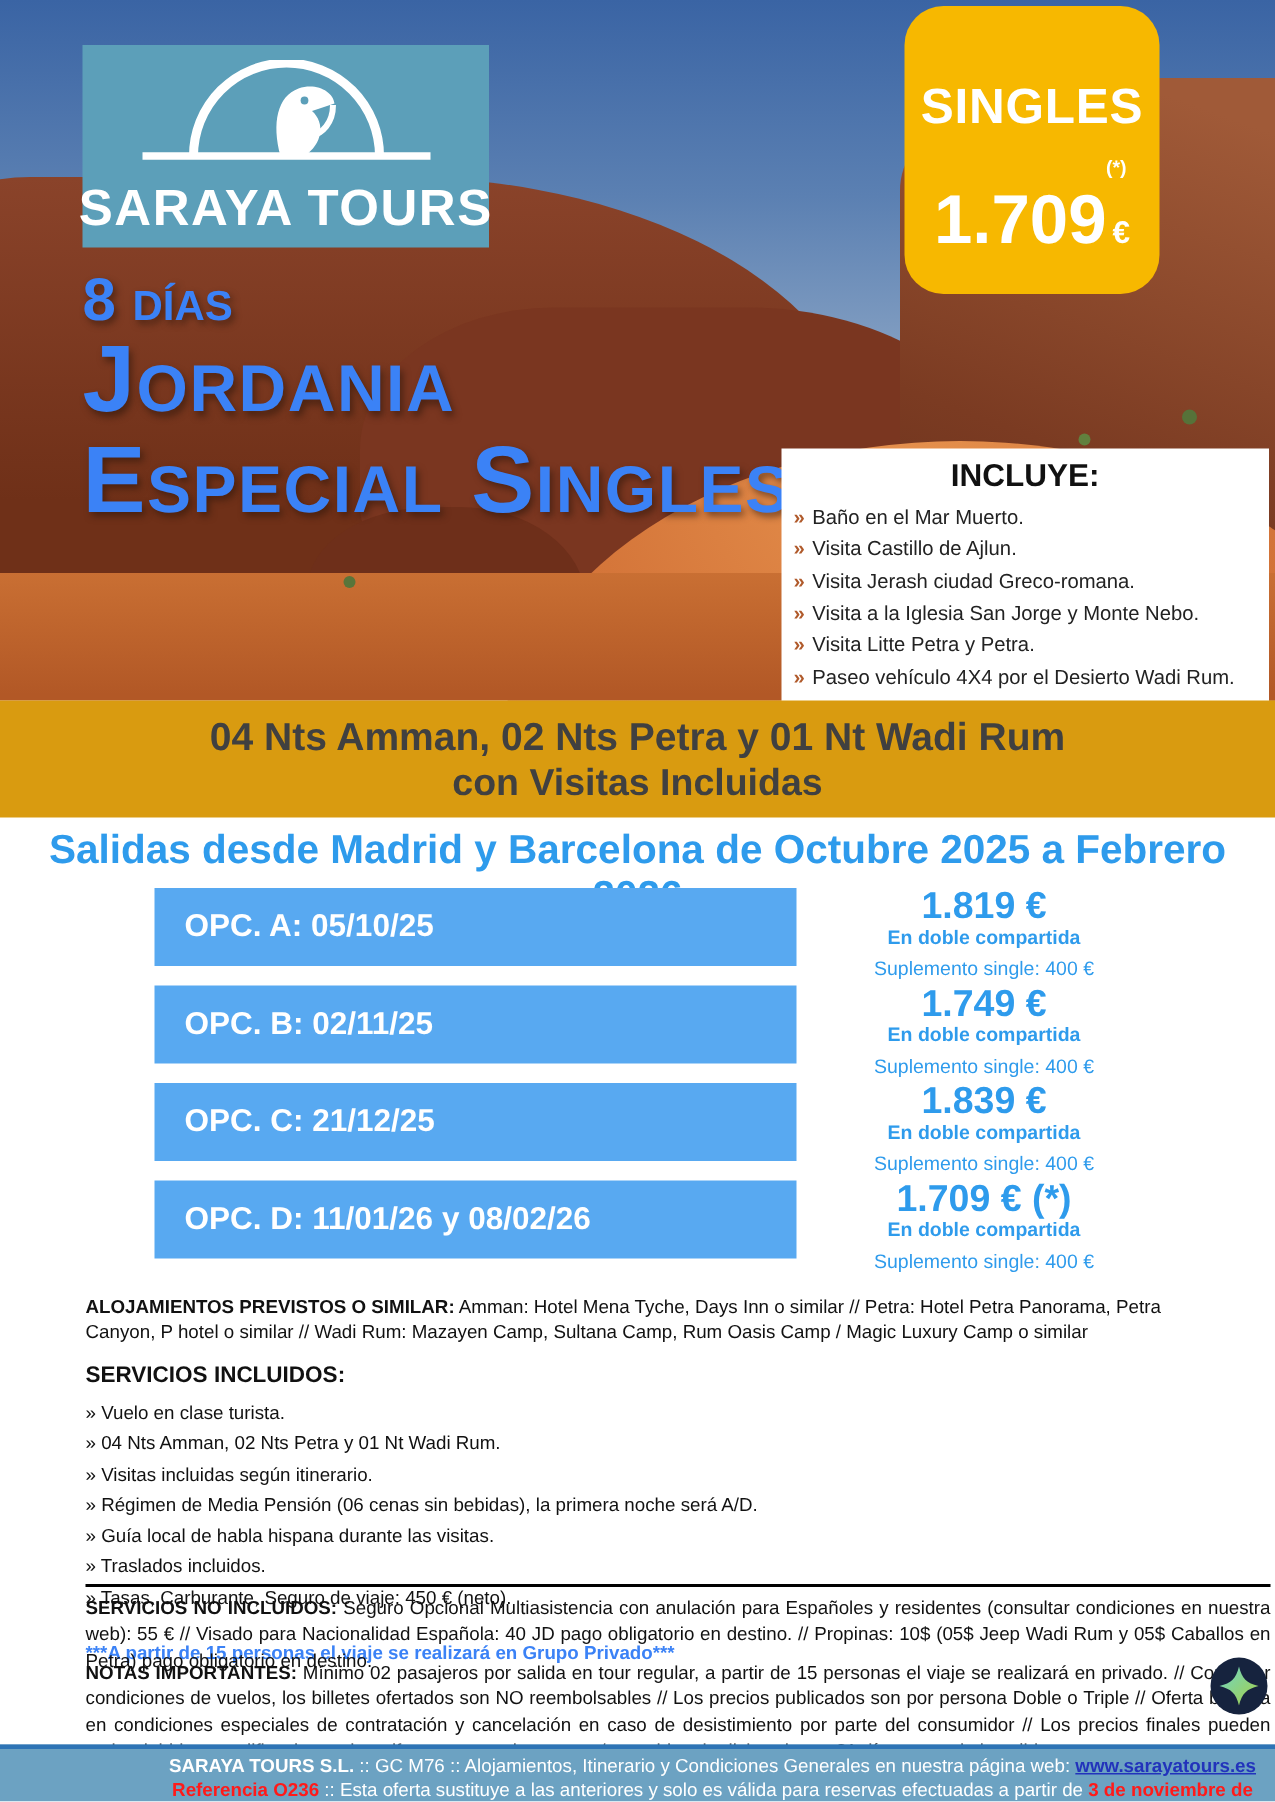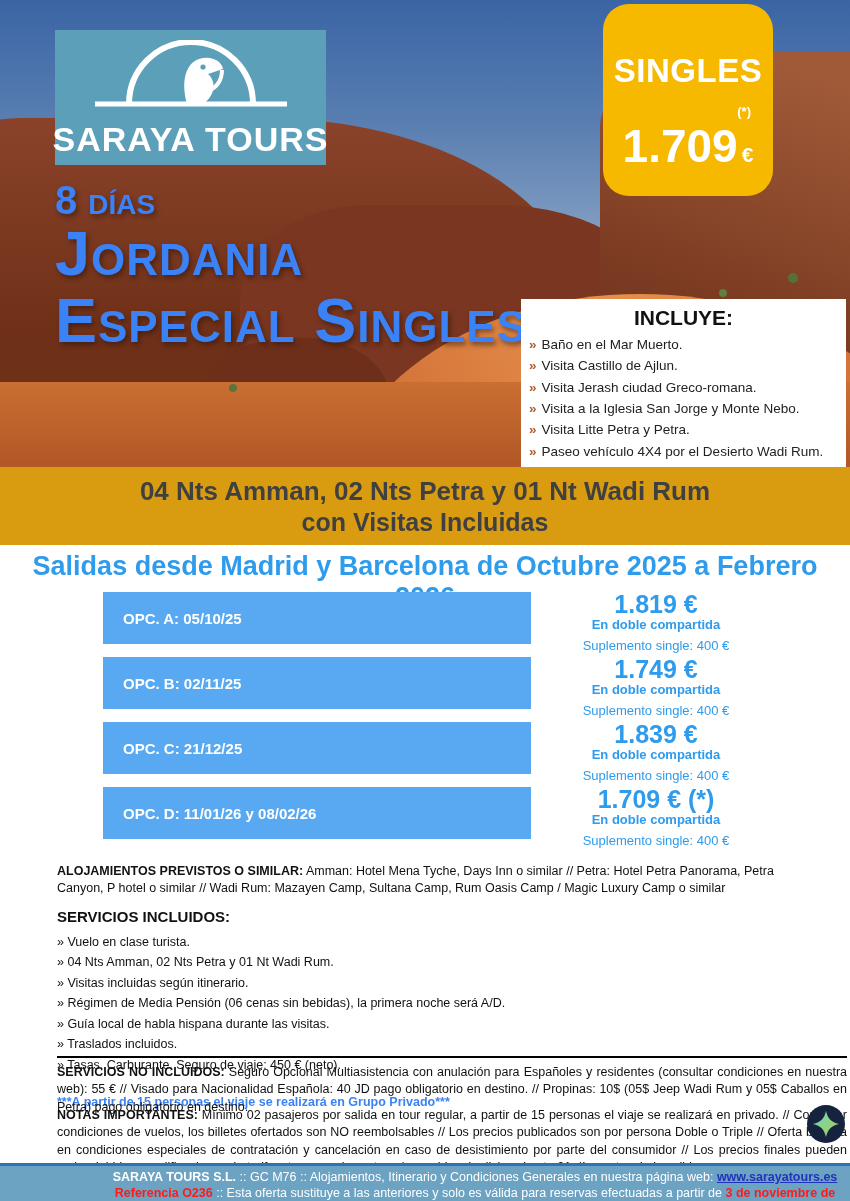--- a/index.html
+++ b/index.html
@@ -54,21 +54,21 @@
         display:flex;flex-direction:column;align-items:center;justify-content:center;color:#404040;font-weight:bold;}
   .banner-line1{font-size:26px;line-height:1.25;}
   .banner-line2{font-size:25px;line-height:1.15;}
   
   .salidas{position:absolute;left:0;top:551px;width:850px;text-align:center;color:#2e9bec;
         font-size:27px;font-weight:bold;}
   
   .options{position:absolute;left:0;top:592px;width:850px;display:flex;flex-direction:column;gap:13px;}
   .option-row{display:flex;height:52px;}
   .option-bar{margin-left:103px;width:428px;height:52px;background:#58a9f1;color:#fff;font-weight:bold;
-        font-size:15px;display:flex;align-items:center;padding-left:20px;box-sizing:border-box;}
+        font-size:21px;display:flex;align-items:center;padding-left:20px;box-sizing:border-box;}
   .price-col{width:250px;text-align:center;color:#2e9bec;line-height:1;}
   .price-main{font-size:25px;font-weight:bold;}
   .price-basis{font-size:13px;font-weight:bold;margin-top:1px;}
   .price-supp{font-size:13px;margin-top:8px;}
   
   .para{position:absolute;left:57px;font-size:12.5px;line-height:1.38;color:#111;}
   .alojamientos{top:863px;width:755px;}
   .servicios{top:907px;width:770px;}
   .servicios-title{font-size:15px;font-weight:bold;margin-bottom:6px;}
   .servicios-item{font-size:12.5px;line-height:1.36;margin-top:3.5px;}

